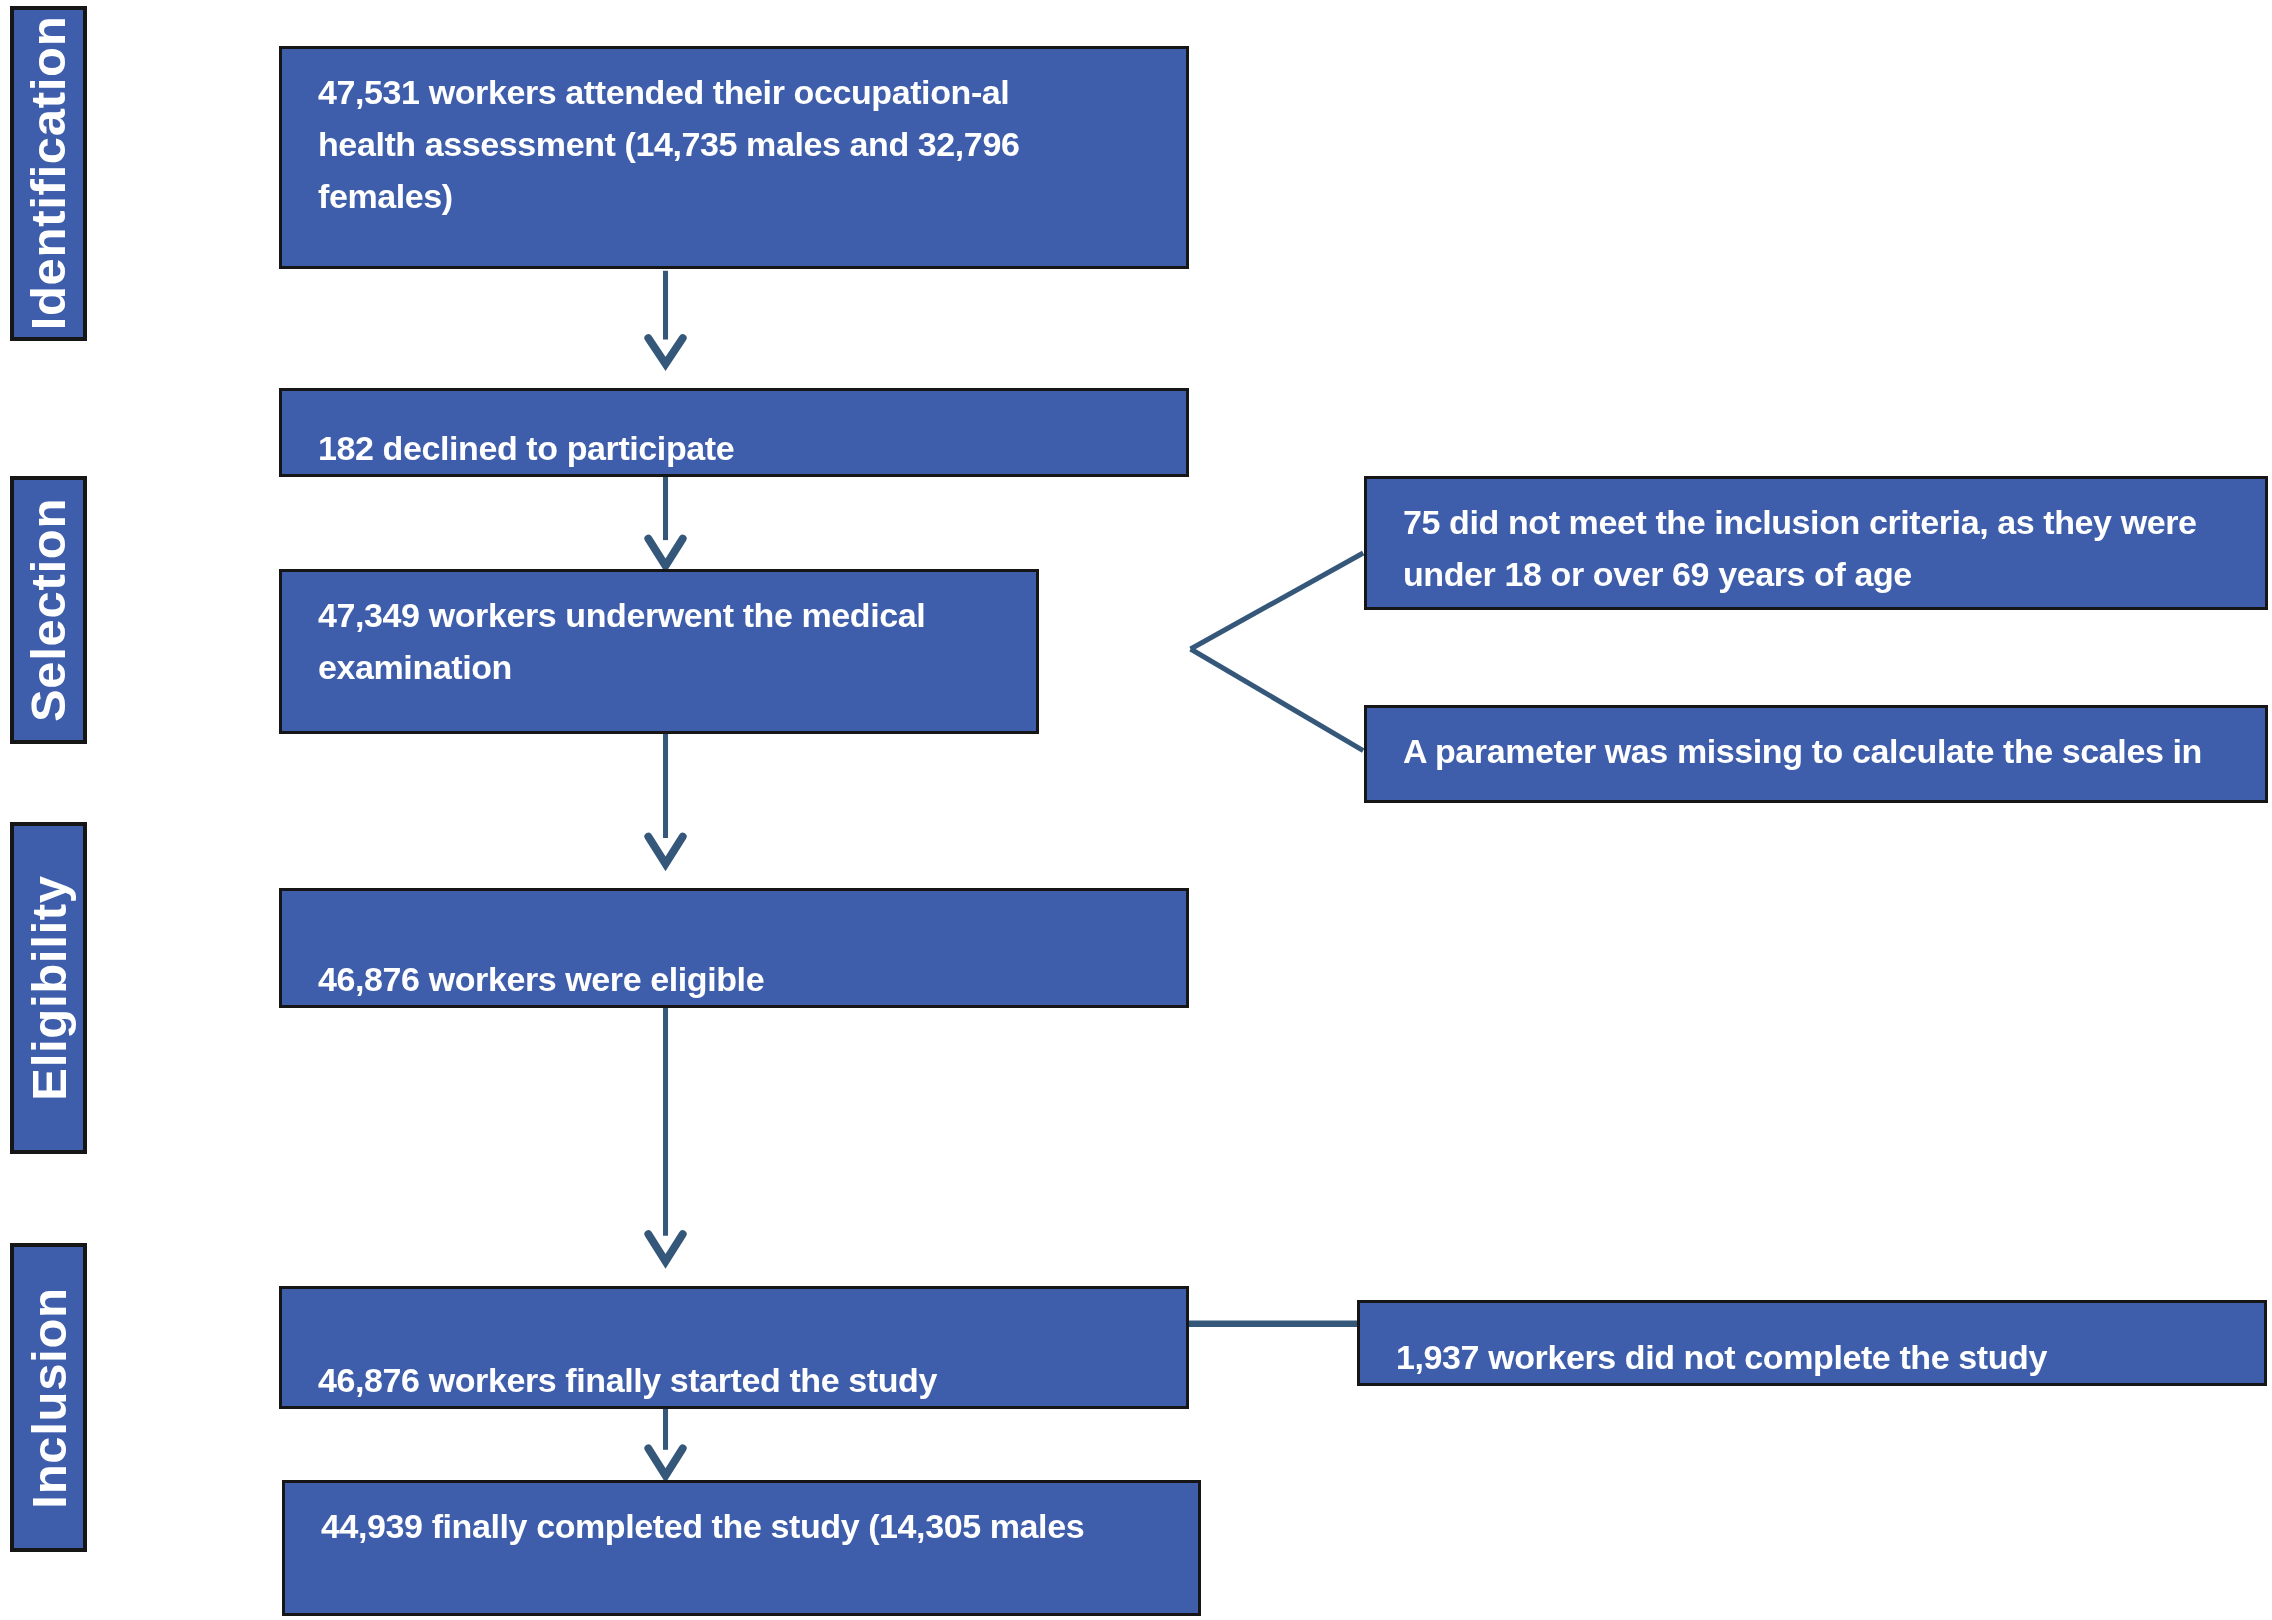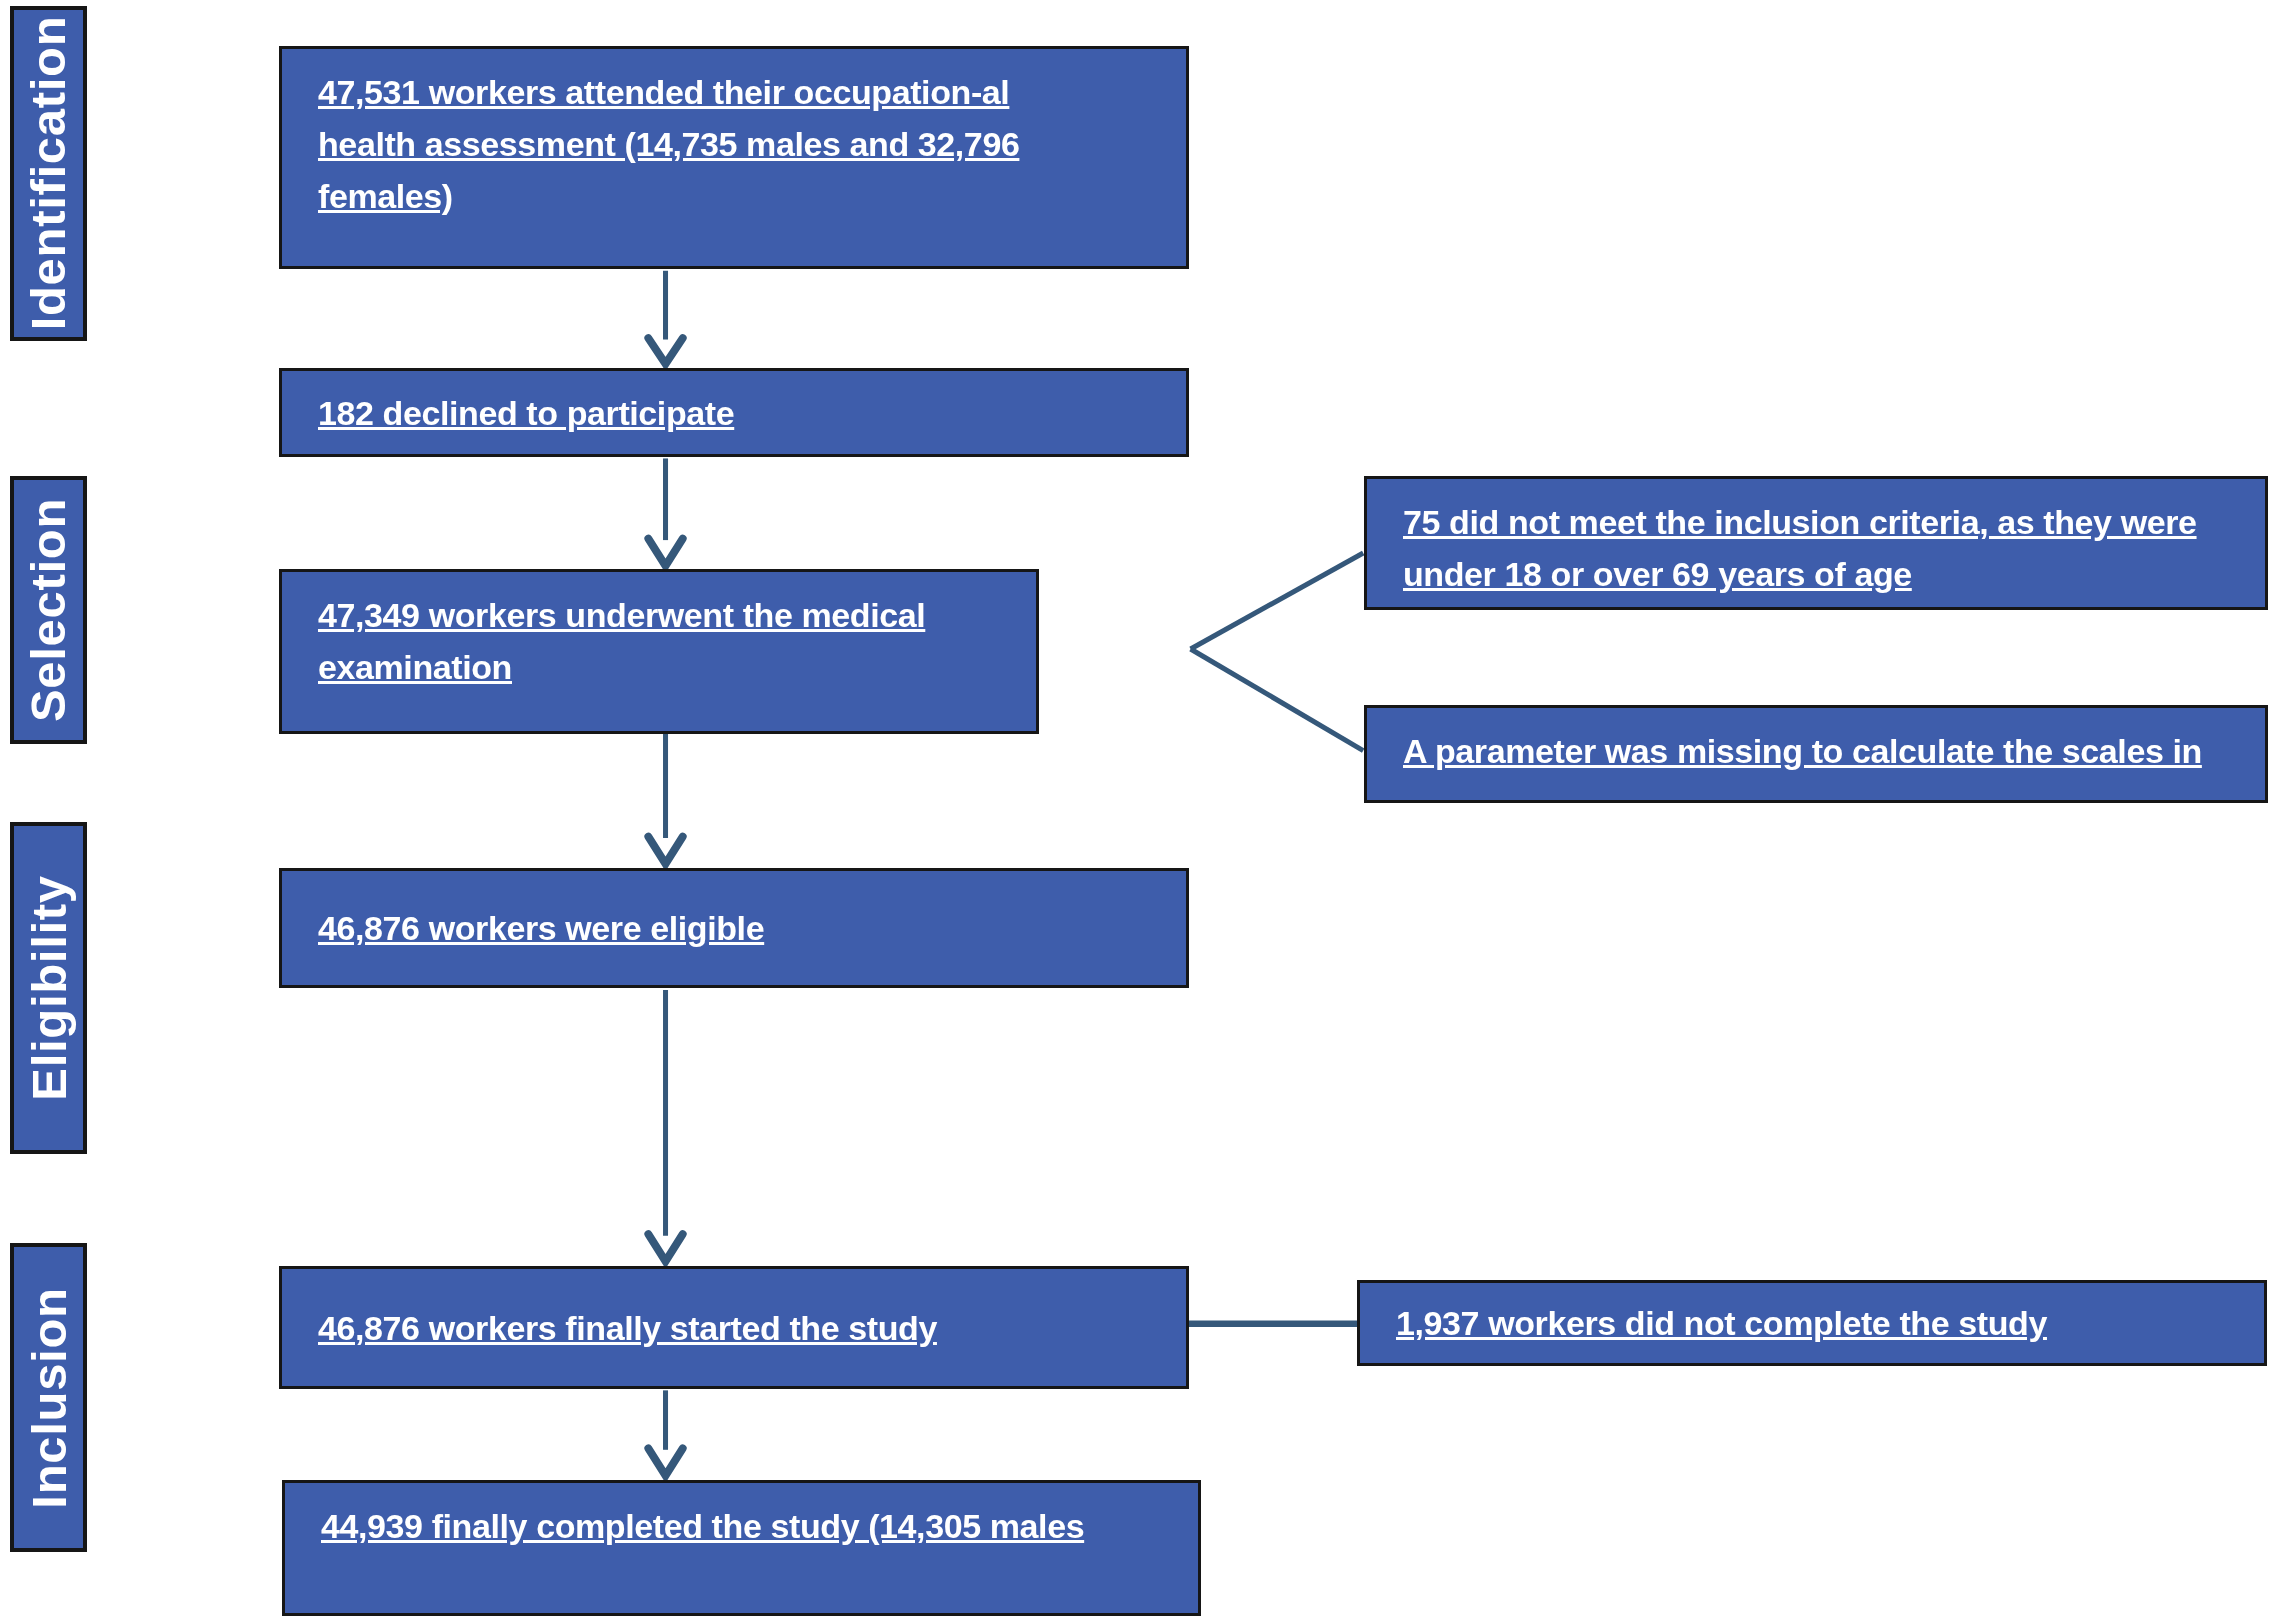--- a/index.html
+++ b/index.html
@@ -19,24 +19,24 @@
     background:var(--box-fill,#3e5dab);
     border:3.6px solid var(--box-border,#161616);
     box-sizing:border-box;
     color:var(--box-text,#ffffff);
     font-weight:bold;
     font-size:34px;
     line-height:52px;
     letter-spacing:-0.4px;
     padding:17px 36px;
   }
-  .box .line{white-space:nowrap;text-decoration:underline;}
+  .box .line{white-space:nowrap;}
   .box.center{
-    display:flex;flex-direction:column;justify-content:center;
-    padding-top:0;padding-bottom:0;
+    display:flex;flex-direction:column;justify-content:flex-end;
+    padding-top:0;padding-bottom:0;margin-top:20px;
   }
   .stage{
     position:absolute;
     background:var(--box-fill,#3e5dab);
     border:4.3px solid var(--box-border,#161616);
     box-sizing:border-box;
     display:flex;align-items:center;justify-content:center;
     color:var(--box-text,#ffffff);
   }
   .stage .vtext{

